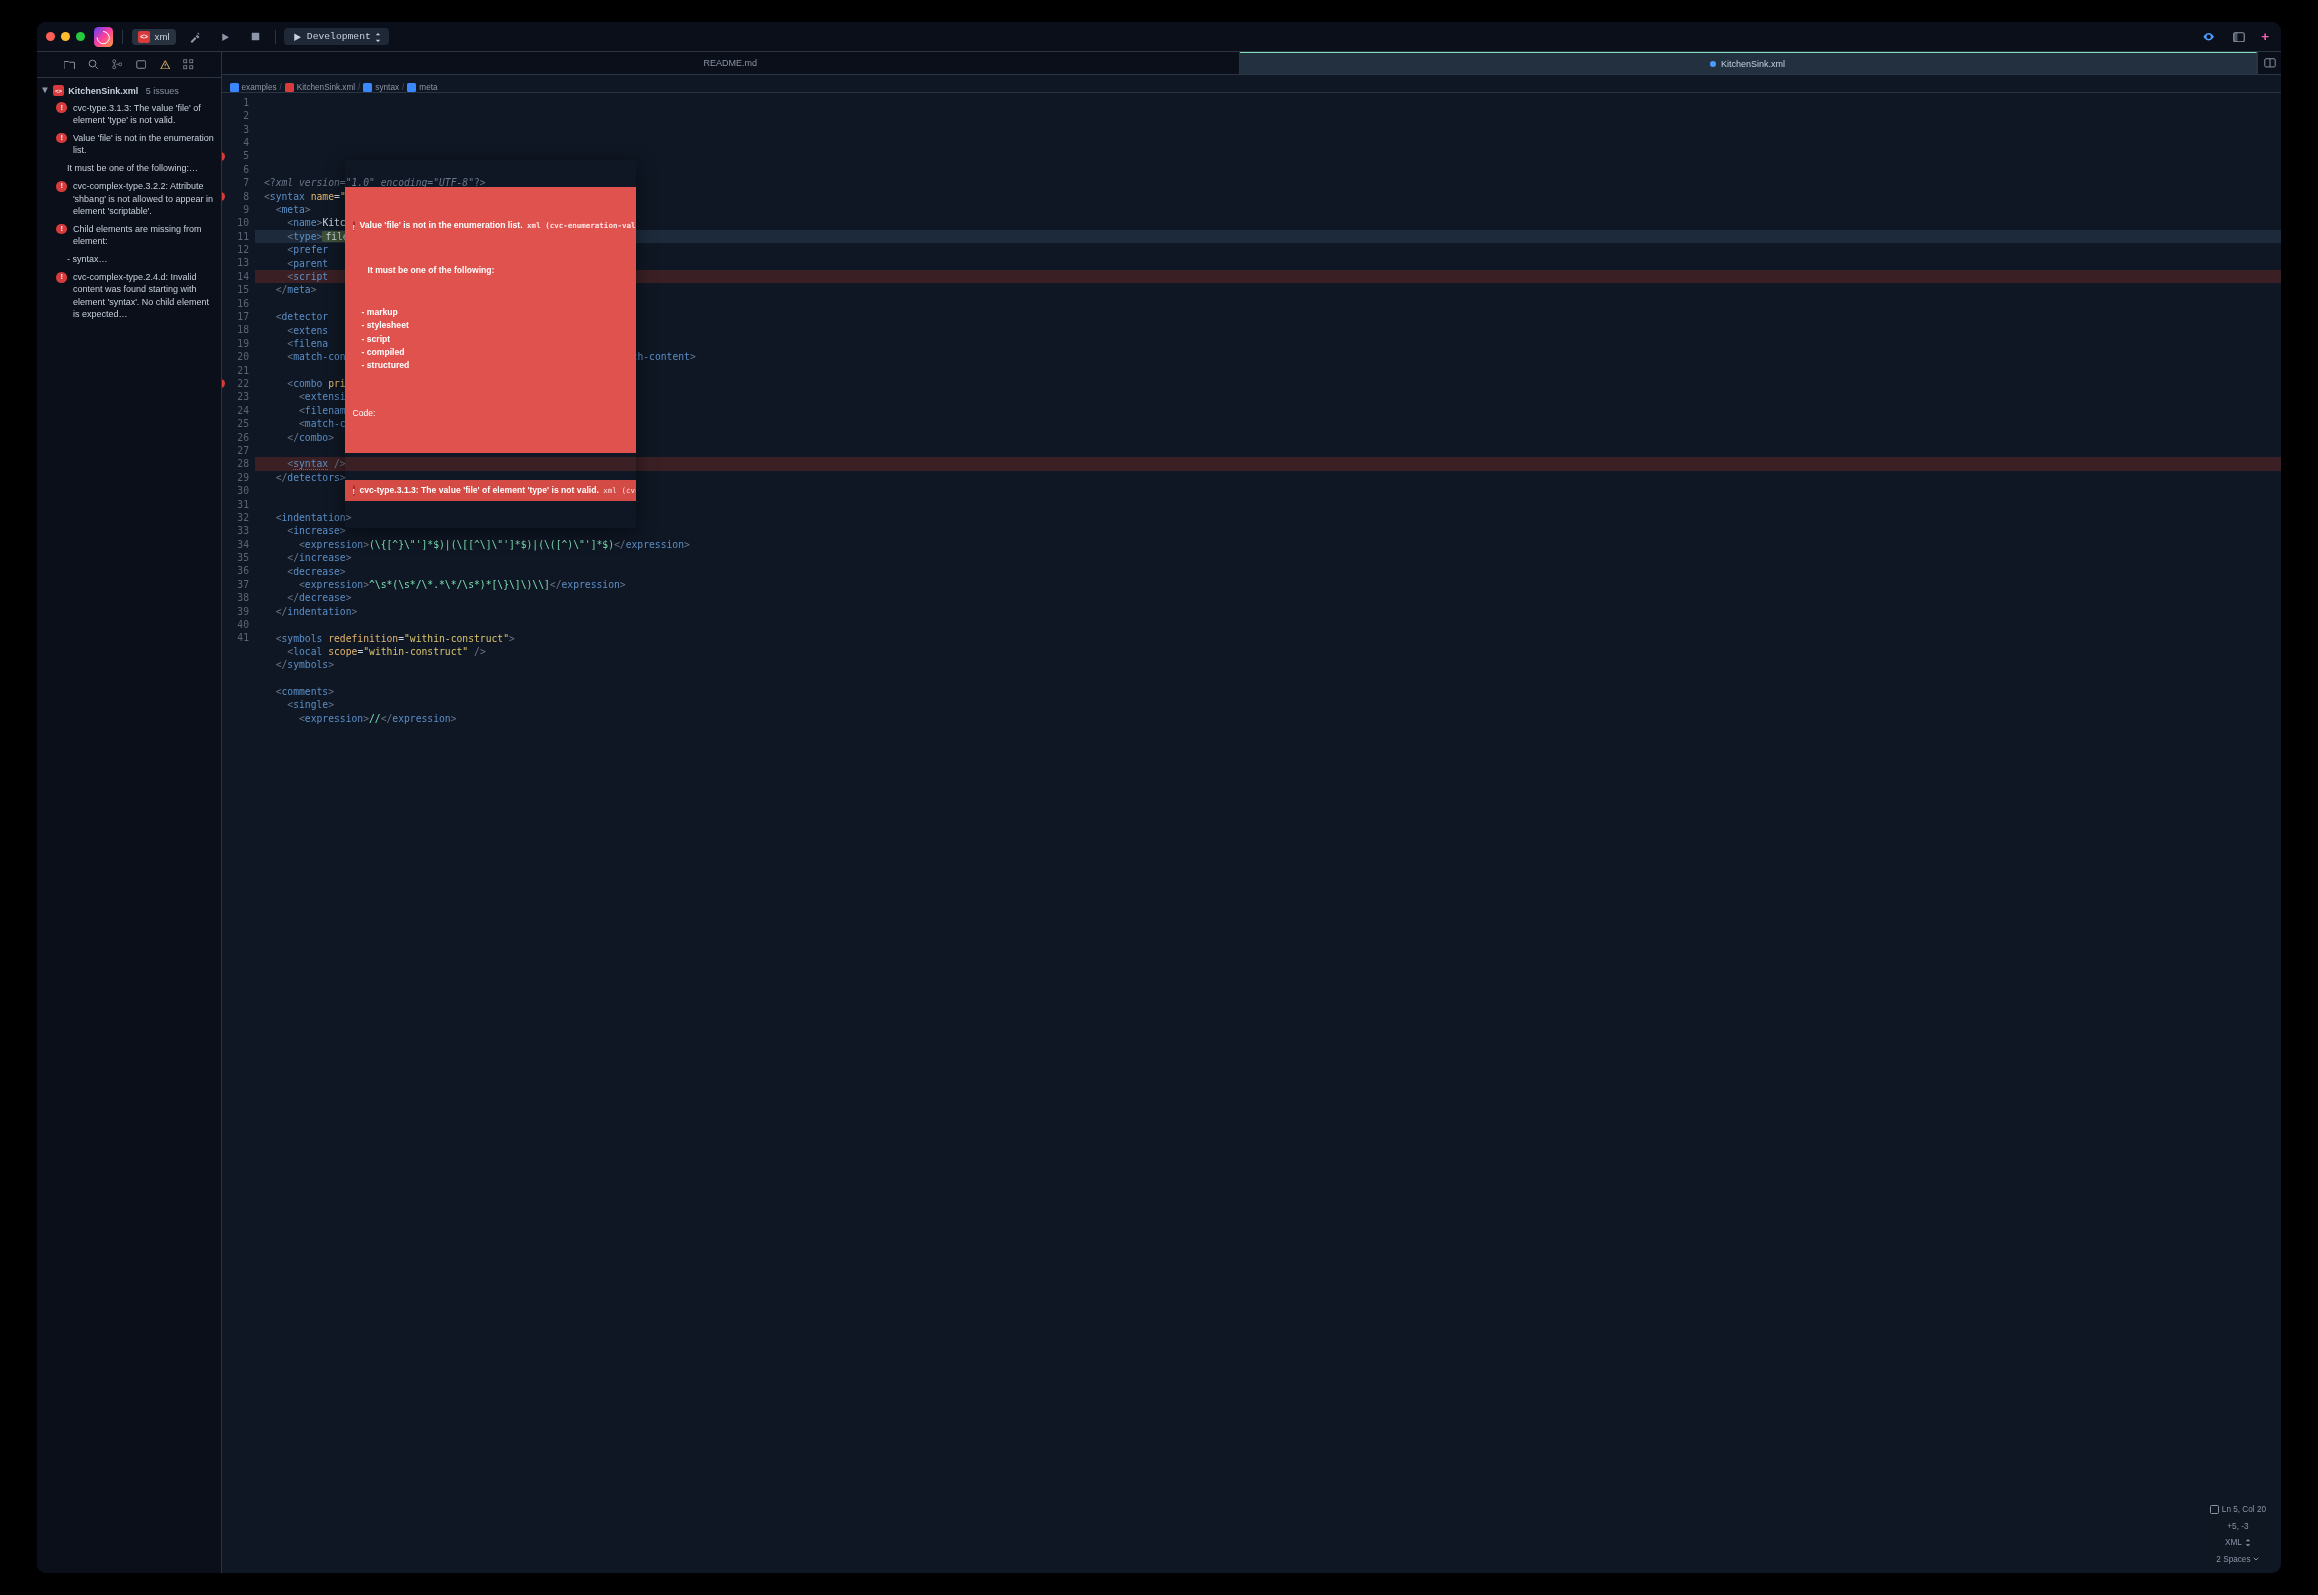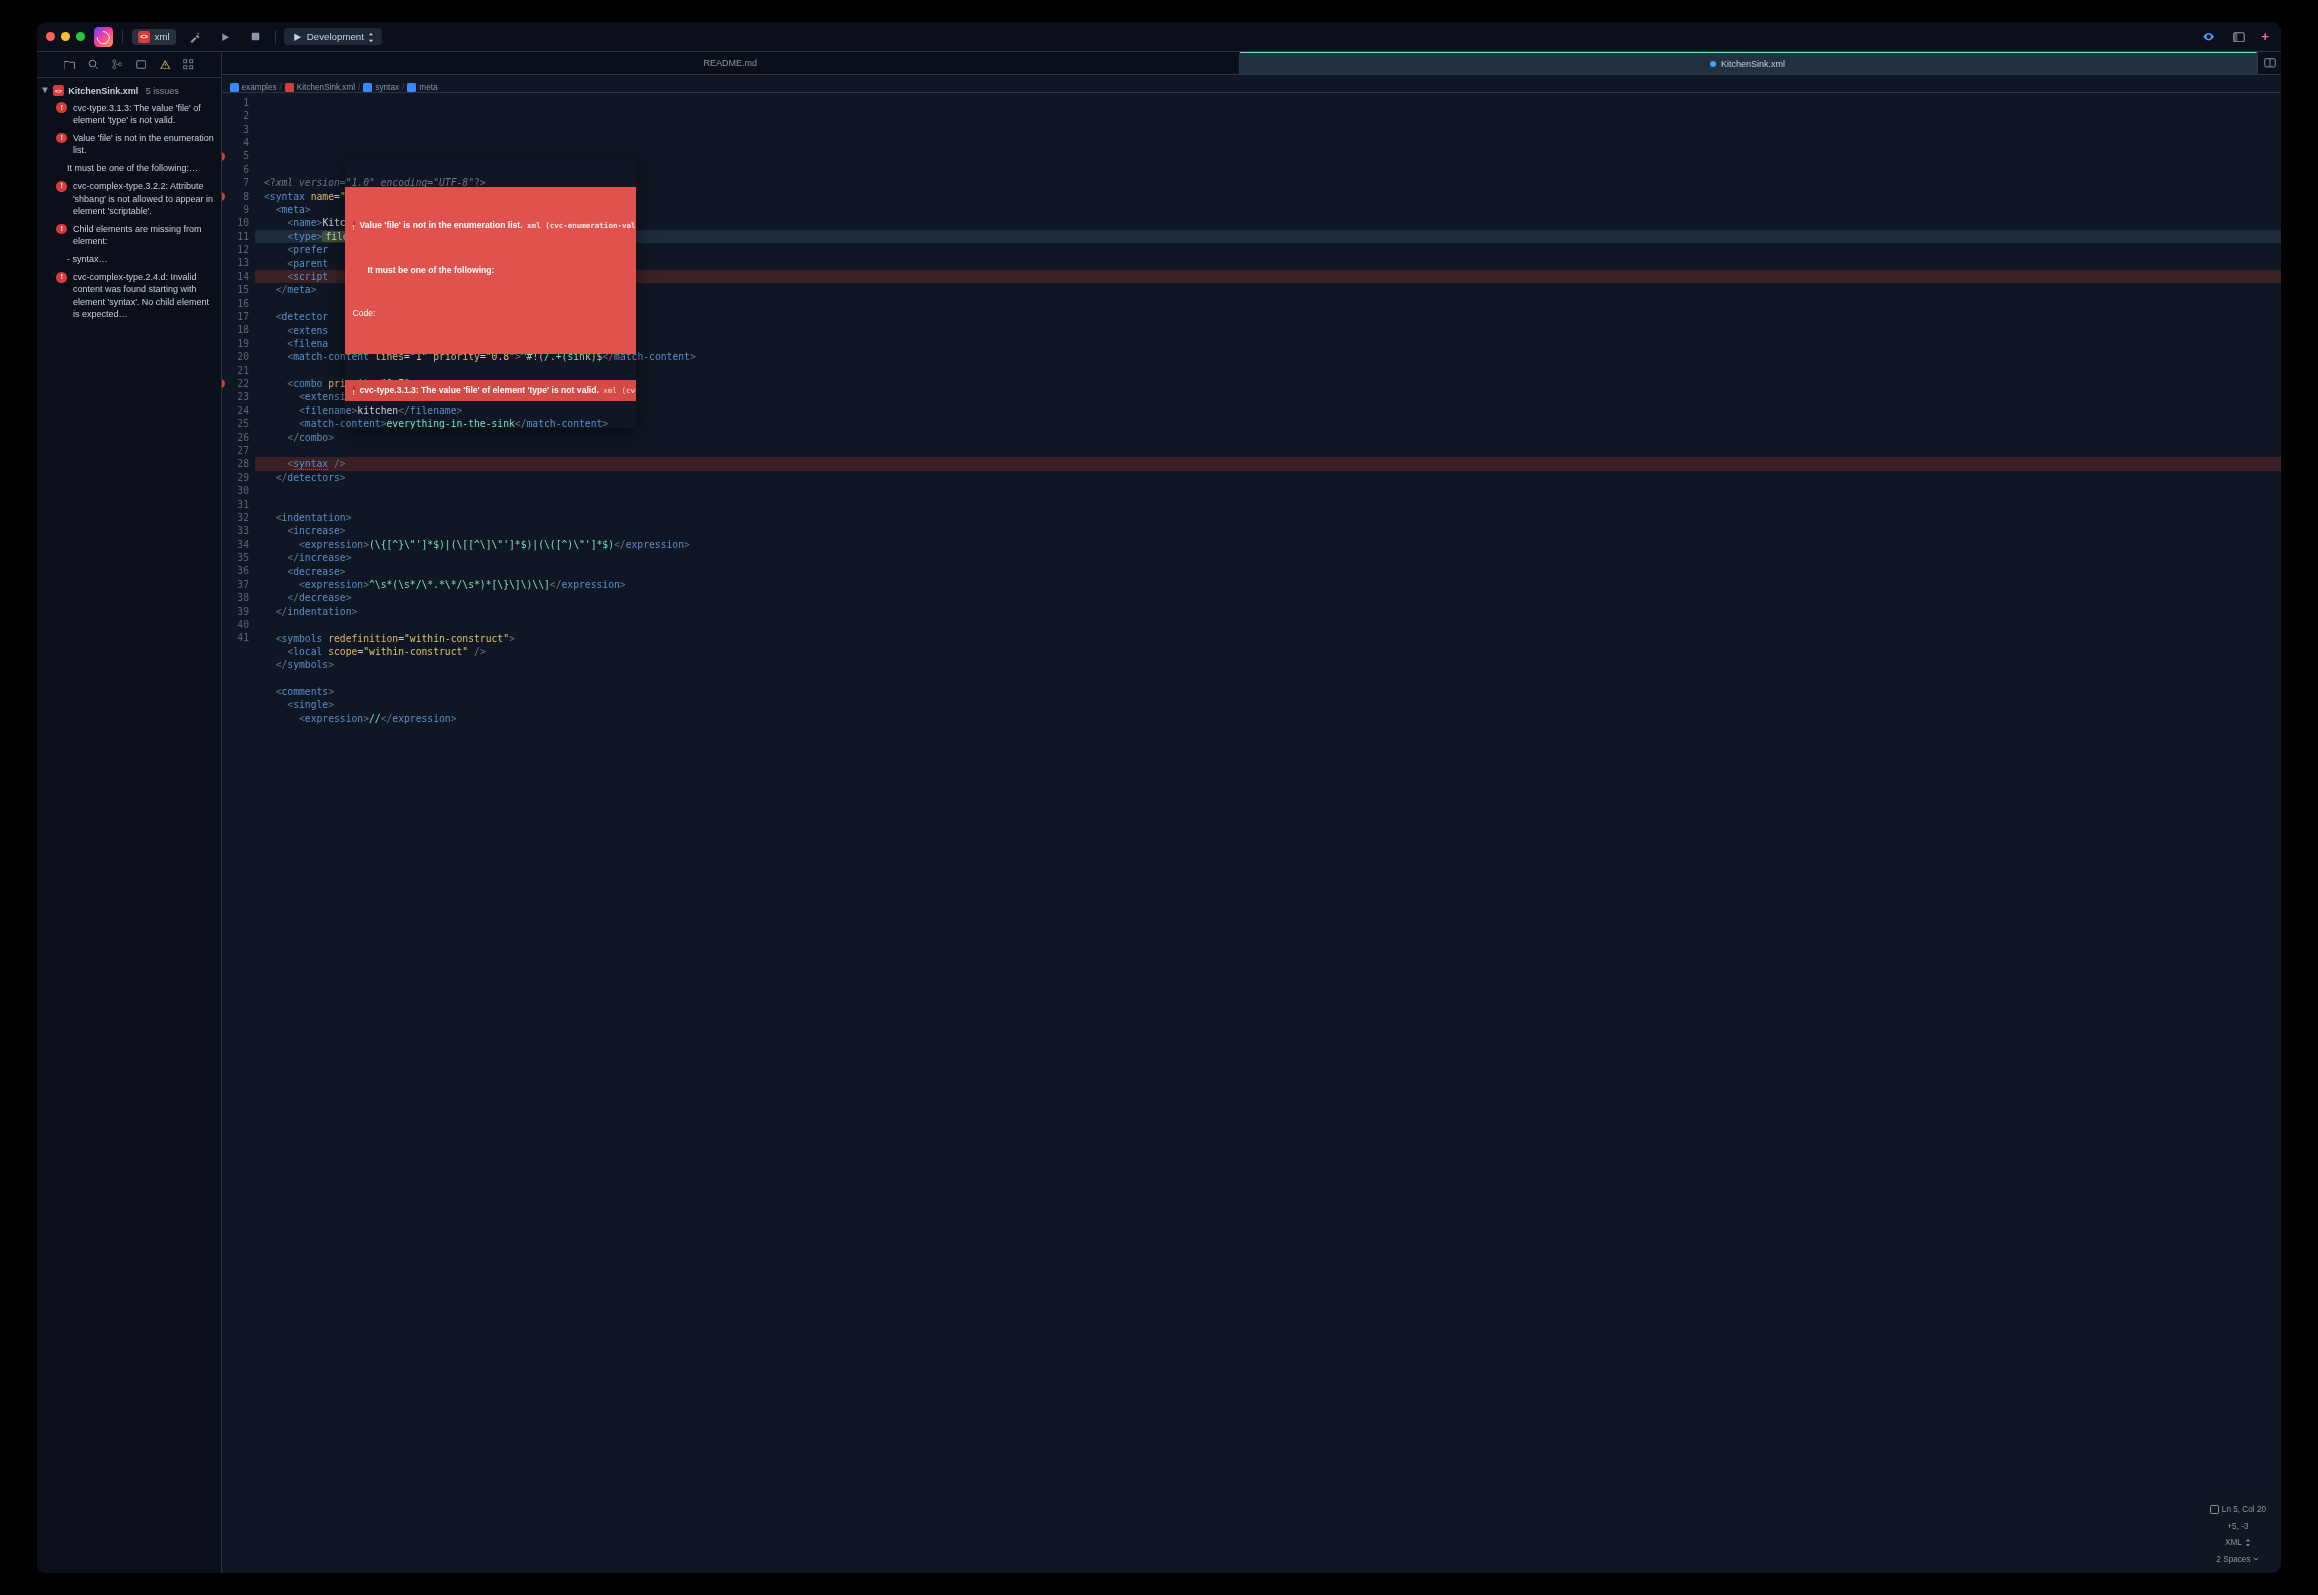--- a/index.html
+++ b/index.html
@@ -46,21 +46,21 @@
   }
   .traffic{display:flex;gap:6px;}
   .tl{width:9px;height:9px;border-radius:50%;}
   .tl.r{background:#ff5f56;}
   .tl.y{background:#ffbd2e;}
   .tl.g{background:#27c93f;}
   .tb-icon{width:21px;height:21px;display:grid;place-items:center;color:var(--dim);cursor:pointer;border-radius:3.7px;}
   .tb-sep{width:0.7px;height:13.4px;background:var(--border);}
   .file-badge{display:flex;align-items:center;gap:4.5px;padding:2.2px 6px;border-radius:3.7px;background:#28323f;}
   .file-badge .xicon{width:12px;height:12px;background:#d83b3b;border-radius:2.2px;display:grid;place-items:center;color:#fff;font-size:6.7px;font-weight:700;}
-  .scheme-picker{display:flex;align-items:flex-end;gap:4.5px;padding:3px 7.5px;border-radius:3.7px;background:#1e2836;color:var(--fg);}
+  .scheme-picker{display:flex;align-items:flex-end;gap:4.5px;padding:3px 7.5px;border-radius:3.7px;background:#1e2836;color:var(--fg);font-family:Liberation Mono, monospace;}
   .scheme-picker .pi{width:10.5px;height:10.5px;display:inline-block;}
   .flex-spacer{flex:1;}
   .nova-logo{width:19.4px;height:19.4px;border-radius:4.5px;background:linear-gradient(135deg,#5a3fff,#ff3f9b,#ff9b3f);display:grid;place-items:center;position:relative;}
   .nova-logo::after{content:"";width:10.5px;height:10.5px;border:1.5px solid #fff;border-radius:50%;border-left-color:transparent;transform:rotate(45deg);}
   .plus-sparkle{color:#ff5fb8;font-size:13.4px;font-weight:700;position:relative;padding:0 3px;}
 
   
   .main{flex:1;display:flex;min-height:0;}
   .sidebar{
     width:185px;background:var(--bg-dark);
@@ -376,20 +376,21 @@
 
           
           <div class="popover">
             <div class="p-main">
               <div class="p-title">
                 <span class="err-dot">!</span>
                 <span>Value 'file' is not in the enumeration list.</span>
                 <span class="p-meta">xml (cvc-enumeration-valid)</span>
               </div>
               <div class="p-body">It must be one of the following:</div>
+              <ul id="pop-opts"><li>markup</li><li>stylesheet</li><li>script</li><li>compiled</li><li>structured</li></ul>
               <div class="p-code-lbl">Code:</div>
             </div>
             <div class="p-second">
               <span class="err-dot">!</span>
               <span class="msg">cvc-type.3.1.3: The value 'file' of element 'type' is not valid.</span>
               <span class="p-meta">xml (cvc-type.3.1.3)</span>
             </div>
           </div>
 
         <div class="row"><span class="c-delim">&lt;?</span><span class="c-pi">xml version="1.0" encoding="UTF-8"</span><span class="c-delim">?&gt;</span></div><div class="row"><span class="c-delim">&lt;</span><span class="c-tag">syntax</span> <span class="c-attr">name</span>=<span class="c-str">"prisma"</span> <span class="c-attr">xmlns</span>=<span class="c-str">"https://www.nova.app/syntax"</span><span class="c-delim">&gt;</span></div><div class="row">  <span class="c-delim">&lt;</span><span class="c-tag">meta</span><span class="c-delim">&gt;</span></div><div class="row">    <span class="c-delim">&lt;</span><span class="c-tag">name</span><span class="c-delim">&gt;</span><span class="c-txt">Kitchen Sink</span><span class="c-delim">&lt;/</span><span class="c-tag">name</span><span class="c-delim">&gt;</span></div><div class="row hl">    <span class="c-delim">&lt;</span><span class="c-tag">type</span><span class="c-delim">&gt;</span><span class="sel c-txt">file</span><span class="c-delim">&lt;/</span><span class="c-tag">type</span><span class="c-delim">&gt;</span></div><div class="row">    <span class="c-delim">&lt;</span><span class="c-tag">prefer</span></div><div class="row">    <span class="c-delim">&lt;</span><span class="c-tag">parent</span></div><div class="row errline">    <span class="c-delim">&lt;</span><span class="c-tag">script</span></div><div class="row">  <span class="c-delim">&lt;/</span><span class="c-tag">meta</span><span class="c-delim">&gt;</span></div><div class="row">&nbsp;</div><div class="row">  <span class="c-delim">&lt;</span><span class="c-tag">detector</span></div><div class="row">    <span class="c-delim">&lt;</span><span class="c-tag">extens</span></div><div class="row">    <span class="c-delim">&lt;</span><span class="c-tag">filena</span></div><div class="row">    <span class="c-delim">&lt;</span><span class="c-tag">match-content</span> <span class="c-attr">lines</span>=<span class="c-str">"1"</span> <span class="c-attr">priority</span>=<span class="c-str">"0.8"</span><span class="c-delim">&gt;</span><span class="c-reg">^#!(/.+(sink)$</span><span class="c-delim">&lt;/</span><span class="c-tag">match-content</span><span class="c-delim">&gt;</span></div><div class="row">&nbsp;</div><div class="row">    <span class="c-delim">&lt;</span><span class="c-tag">combo</span> <span class="c-attr">priority</span>=<span class="c-str">"0.7"</span><span class="c-delim">&gt;</span></div><div class="row">      <span class="c-delim">&lt;</span><span class="c-tag">extension</span><span class="c-delim">&gt;</span><span class="c-txt">sink</span><span class="c-delim">&lt;/</span><span class="c-tag">extension</span><span class="c-delim">&gt;</span></div><div class="row">      <span class="c-delim">&lt;</span><span class="c-tag">filename</span><span class="c-delim">&gt;</span><span class="c-txt">kitchen</span><span class="c-delim">&lt;/</span><span class="c-tag">filename</span><span class="c-delim">&gt;</span></div><div class="row">      <span class="c-delim">&lt;</span><span class="c-tag">match-content</span><span class="c-delim">&gt;</span><span class="c-reg">everything-in-the-sink</span><span class="c-delim">&lt;/</span><span class="c-tag">match-content</span><span class="c-delim">&gt;</span></div><div class="row">    <span class="c-delim">&lt;/</span><span class="c-tag">combo</span><span class="c-delim">&gt;</span></div><div class="row">&nbsp;</div><div class="row errline">    <span class="c-delim">&lt;</span><span class="c-tag underline-err">syntax</span> <span class="c-delim">/&gt;</span></div><div class="row">  <span class="c-delim">&lt;/</span><span class="c-tag">detectors</span><span class="c-delim">&gt;</span></div><div class="row">&nbsp;</div><div class="row">&nbsp;</div><div class="row">  <span class="c-delim">&lt;</span><span class="c-tag">indentation</span><span class="c-delim">&gt;</span></div><div class="row">    <span class="c-delim">&lt;</span><span class="c-tag">increase</span><span class="c-delim">&gt;</span></div><div class="row">      <span class="c-delim">&lt;</span><span class="c-tag">expression</span><span class="c-delim">&gt;</span><span class="c-reg">(\{[^}\"']*$)|(\[[^\]\"']*$)|(\([^)\"']*$)</span><span class="c-delim">&lt;/</span><span class="c-tag">expression</span><span class="c-delim">&gt;</span></div><div class="row">    <span class="c-delim">&lt;/</span><span class="c-tag">increase</span><span class="c-delim">&gt;</span></div><div class="row">    <span class="c-delim">&lt;</span><span class="c-tag">decrease</span><span class="c-delim">&gt;</span></div><div class="row">      <span class="c-delim">&lt;</span><span class="c-tag">expression</span><span class="c-delim">&gt;</span><span class="c-reg">^\s*(\s*/\*.*\*/\s*)*[\}\]\)\\]</span><span class="c-delim">&lt;/</span><span class="c-tag">expression</span><span class="c-delim">&gt;</span></div><div class="row">    <span class="c-delim">&lt;/</span><span class="c-tag">decrease</span><span class="c-delim">&gt;</span></div><div class="row">  <span class="c-delim">&lt;/</span><span class="c-tag">indentation</span><span class="c-delim">&gt;</span></div><div class="row">&nbsp;</div><div class="row">  <span class="c-delim">&lt;</span><span class="c-tag">symbols</span> <span class="c-attr">redefinition</span>=<span class="c-str">"within-construct"</span><span class="c-delim">&gt;</span></div><div class="row">    <span class="c-delim">&lt;</span><span class="c-tag">local</span> <span class="c-attr">scope</span>=<span class="c-str">"within-construct"</span> <span class="c-delim">/&gt;</span></div><div class="row">  <span class="c-delim">&lt;/</span><span class="c-tag">symbols</span><span class="c-delim">&gt;</span></div><div class="row">&nbsp;</div><div class="row">  <span class="c-delim">&lt;</span><span class="c-tag">comments</span><span class="c-delim">&gt;</span></div><div class="row">    <span class="c-delim">&lt;</span><span class="c-tag">single</span><span class="c-delim">&gt;</span></div><div class="row">      <span class="c-delim">&lt;</span><span class="c-tag">expression</span><span class="c-delim">&gt;</span><span class="c-reg">//</span><span class="c-delim">&lt;/</span><span class="c-tag">expression</span><span class="c-delim">&gt;</span></div></div>

